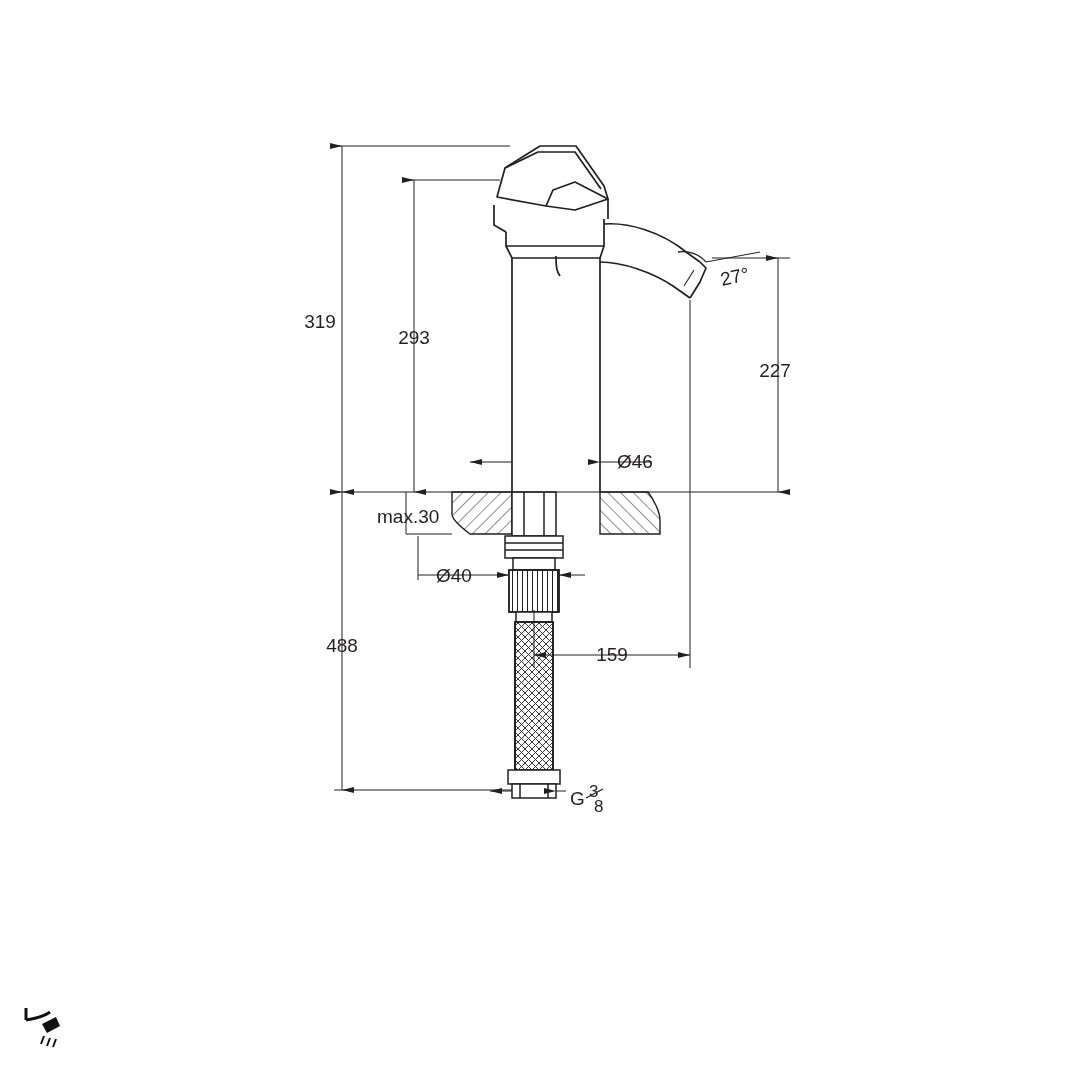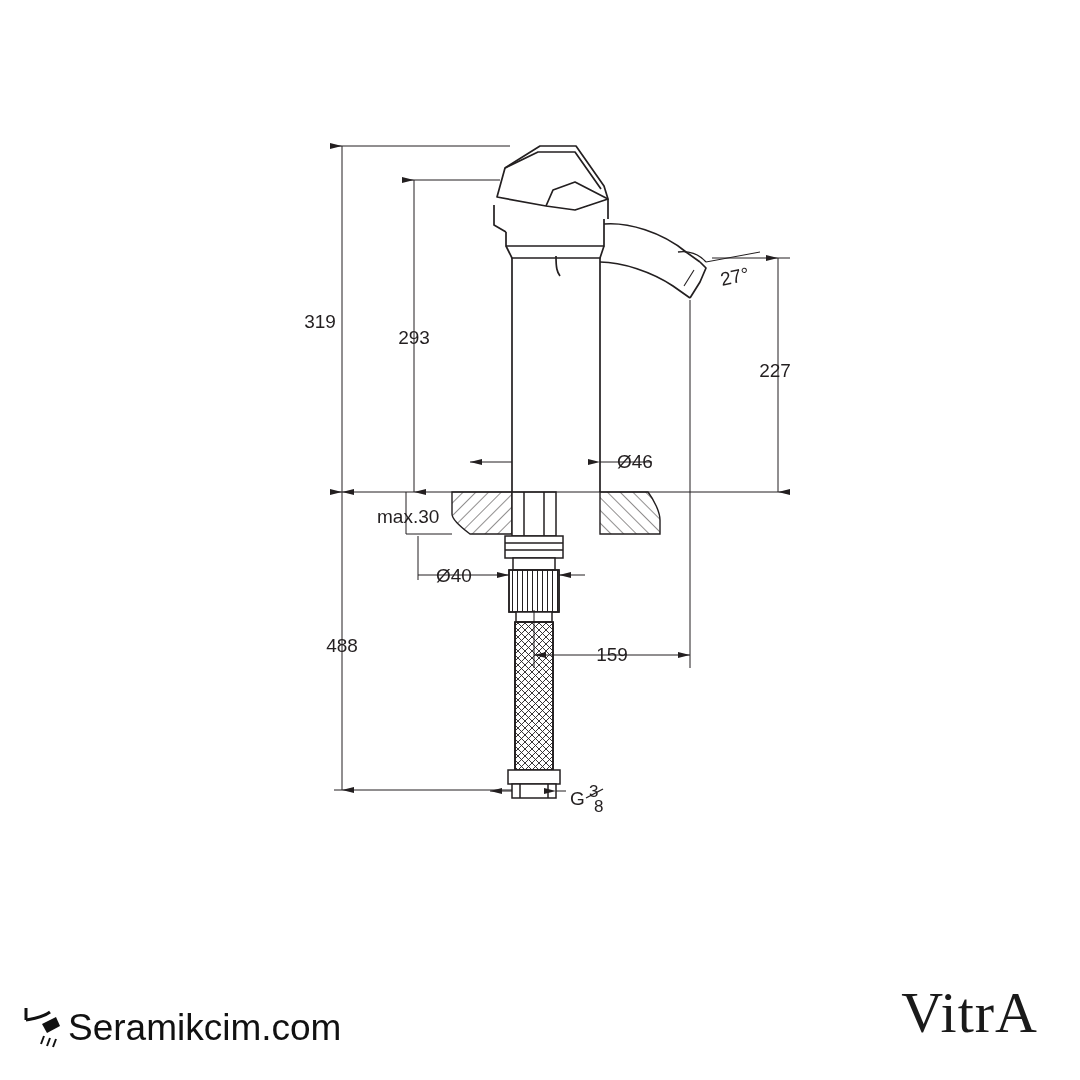--- a/index.html
+++ b/index.html
@@ -183,18 +183,16 @@
 
   <div class="wm">
     <svg class="wm-icon" viewBox="0 0 40 46">
       <path d="M6,4 L6,16" stroke="#111" stroke-width="3" fill="none"></path>
       <path d="M6,16 C6,16 22,14 30,8" stroke="#111" stroke-width="3" fill="none"></path>
       <path d="M22,20 L36,13 L40,22 L27,29 Z" fill="#111"></path>
       <line x1="24" y1="32" x2="21" y2="40" stroke="#111" stroke-width="2"></line>
       <line x1="30" y1="34" x2="27" y2="42" stroke="#111" stroke-width="2"></line>
       <line x1="36" y1="35" x2="33" y2="43" stroke="#111" stroke-width="2"></line>
     </svg>
-    <span class="wm-text">Seramikcim.com</span>
   </div>
 
-  <div class="brand">VitrA</div>
 
 </div>
 
 </body></html>

